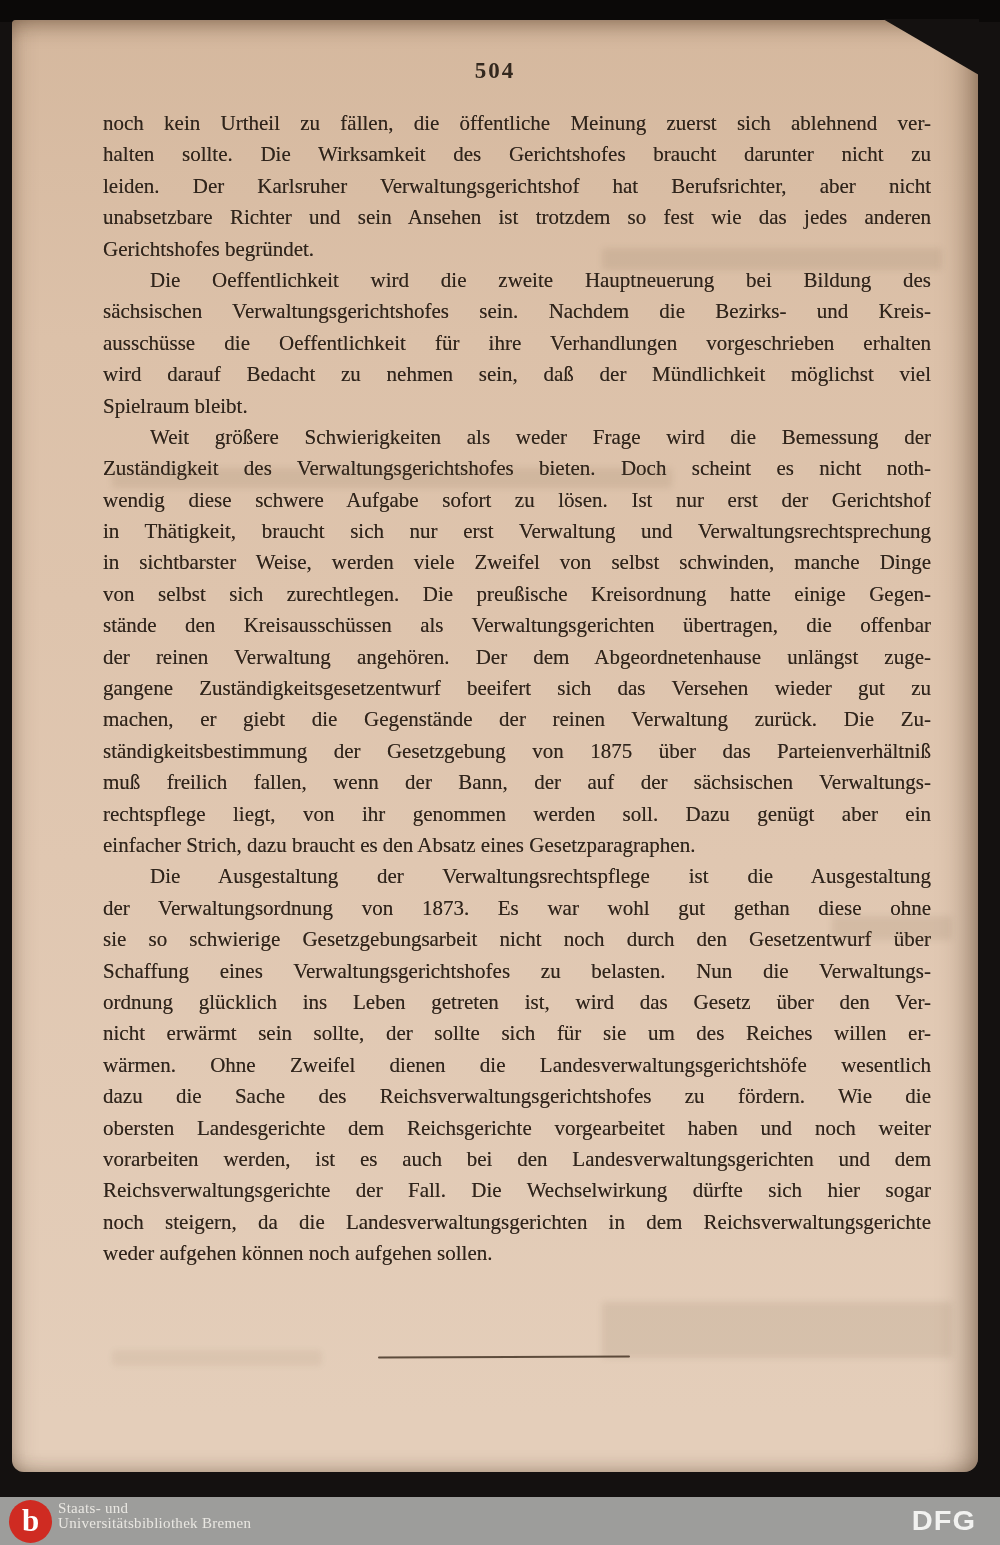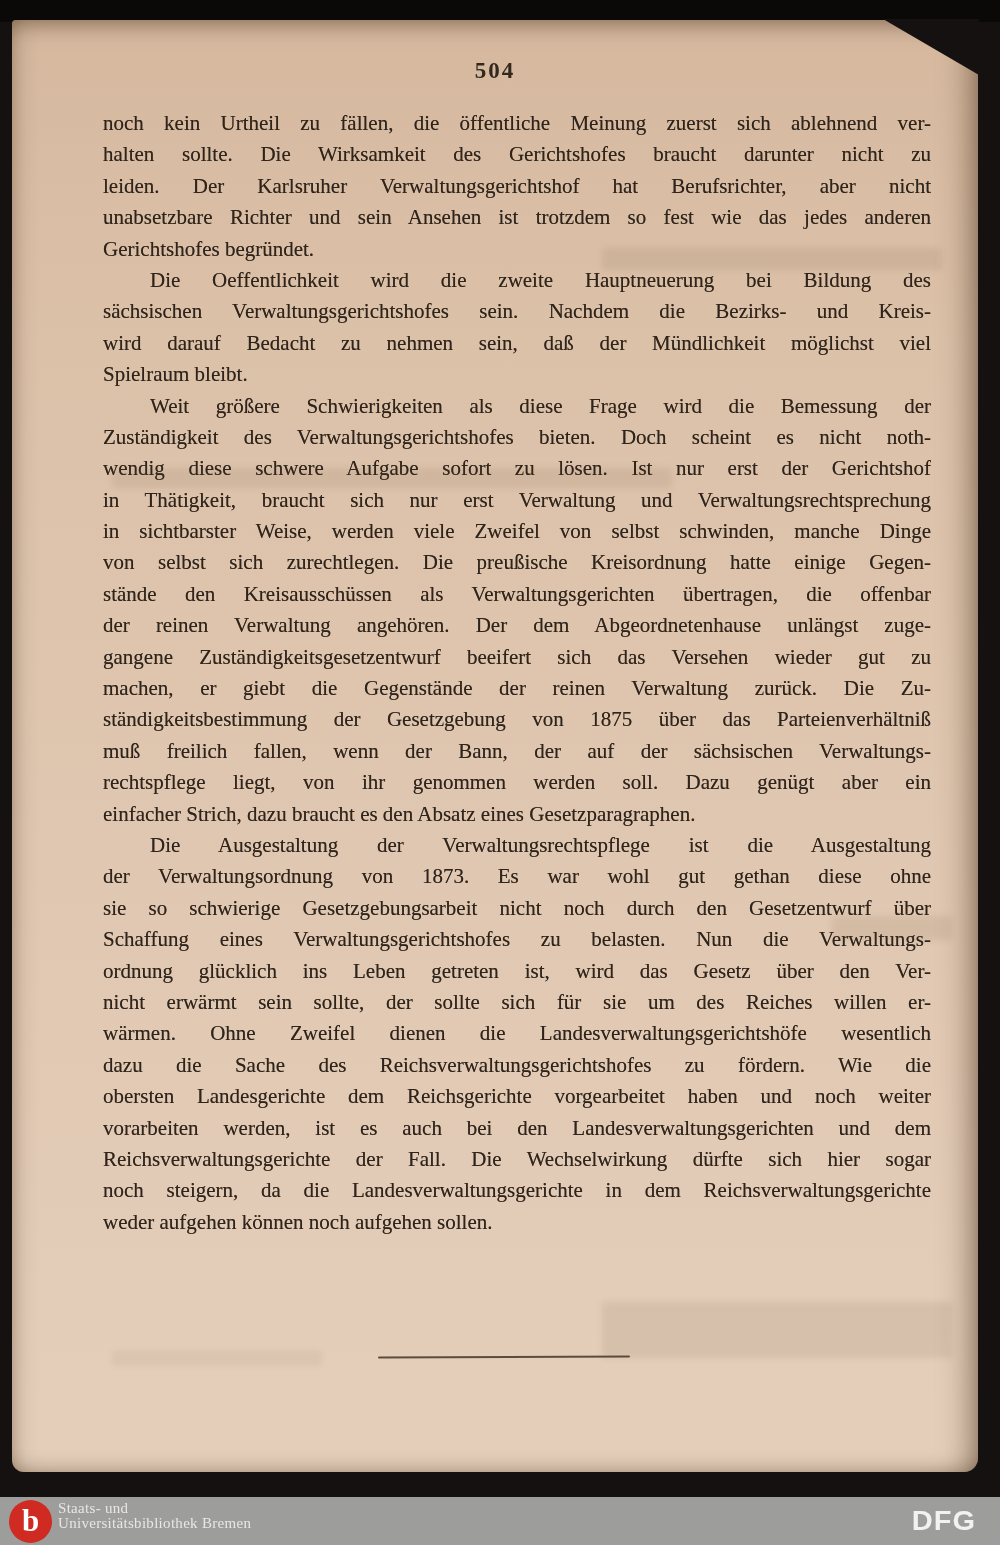--- a/index.html
+++ b/index.html
@@ -103,25 +103,26 @@
         <div class="para">
           <div class="line">noch kein Urtheil zu fällen, die öffentliche Meinung zuerst sich ablehnend ver-</div>
           <div class="line">halten sollte. Die Wirksamkeit des Gerichtshofes braucht darunter nicht zu</div>
           <div class="line">leiden. Der Karlsruher Verwaltungsgerichtshof hat Berufsrichter, aber nicht</div>
           <div class="line">unabsetzbare Richter und sein Ansehen ist trotzdem so fest wie das jedes anderen</div>
           <div class="line last">Gerichtshofes begründet.</div>
         </div>
         <div class="para">
           <div class="line indent">Die Oeffentlichkeit wird die zweite Hauptneuerung bei Bildung des</div>
           <div class="line">sächsischen Verwaltungsgerichtshofes sein. Nachdem die Bezirks- und Kreis-</div>
+          <div class="line">ausschüsse die Oeffentlichkeit für ihre Verhandlungen vorgeschrieben erhalten</div>
           <div class="line">wird darauf Bedacht zu nehmen sein, daß der Mündlichkeit möglichst viel</div>
           <div class="line last">Spielraum bleibt.</div>
         </div>
         <div class="para">
-          <div class="line indent">Weit größere Schwierigkeiten als diese Frage wird die Bemessung der</div>
+          <div class="line indent">Weit größere Schwierigkeiten als weder Frage wird die Bemessung der</div>
           <div class="line">Zuständigkeit des Verwaltungsgerichtshofes bieten. Doch scheint es nicht noth-</div>
           <div class="line">wendig diese schwere Aufgabe sofort zu lösen. Ist nur erst der Gerichtshof</div>
           <div class="line">in Thätigkeit, braucht sich nur erst Verwaltung und Verwaltungsrechtsprechung</div>
           <div class="line">in sichtbarster Weise, werden viele Zweifel von selbst schwinden, manche Dinge</div>
           <div class="line">von selbst sich zurechtlegen. Die preußische Kreisordnung hatte einige Gegen-</div>
           <div class="line">stände den Kreisausschüssen als Verwaltungsgerichten übertragen, die offenbar</div>
           <div class="line">der reinen Verwaltung angehören. Der dem Abgeordnetenhause unlängst zuge-</div>
           <div class="line">gangene Zuständigkeitsgesetzentwurf beeifert sich das Versehen wieder gut zu</div>
           <div class="line">machen, er giebt die Gegenstände der reinen Verwaltung zurück. Die Zu-</div>
           <div class="line">ständigkeitsbestimmung der Gesetzgebung von 1875 über das Parteienverhältniß</div>
@@ -134,21 +135,21 @@
           <div class="line">der Verwaltungsordnung von 1873. Es war wohl gut gethan diese ohne</div>
           <div class="line">sie so schwierige Gesetzgebungsarbeit nicht noch durch den Gesetzentwurf über</div>
           <div class="line">Schaffung eines Verwaltungsgerichtshofes zu belasten. Nun die Verwaltungs-</div>
           <div class="line">ordnung glücklich ins Leben getreten ist, wird das Gesetz über den Ver-</div>
           <div class="line">nicht erwärmt sein sollte, der sollte sich für sie um des Reiches willen er-</div>
           <div class="line">wärmen. Ohne Zweifel dienen die Landesverwaltungsgerichtshöfe wesentlich</div>
           <div class="line">dazu die Sache des Reichsverwaltungsgerichtshofes zu fördern. Wie die</div>
           <div class="line">obersten Landesgerichte dem Reichsgerichte vorgearbeitet haben und noch weiter</div>
           <div class="line">vorarbeiten werden, ist es auch bei den Landesverwaltungsgerichten und dem</div>
           <div class="line">Reichsverwaltungsgerichte der Fall. Die Wechselwirkung dürfte sich hier sogar</div>
-          <div class="line">noch steigern, da die Landesverwaltungsgerichte in dem Reichsverwaltungsgerichte</div>
+          <div class="line">noch steigern, da die Landesverwaltungsgerichten in dem Reichsverwaltungsgerichte</div>
           <div class="line last">weder aufgehen können noch aufgehen sollen.</div>
         </div>
       </div>
 
     <div class="bleed b1"></div>
     <div class="bleed b2"></div>
     <div class="bleed b3"></div>
     <div class="bleed b4"></div>
     <div class="bleed b5"></div>
 

